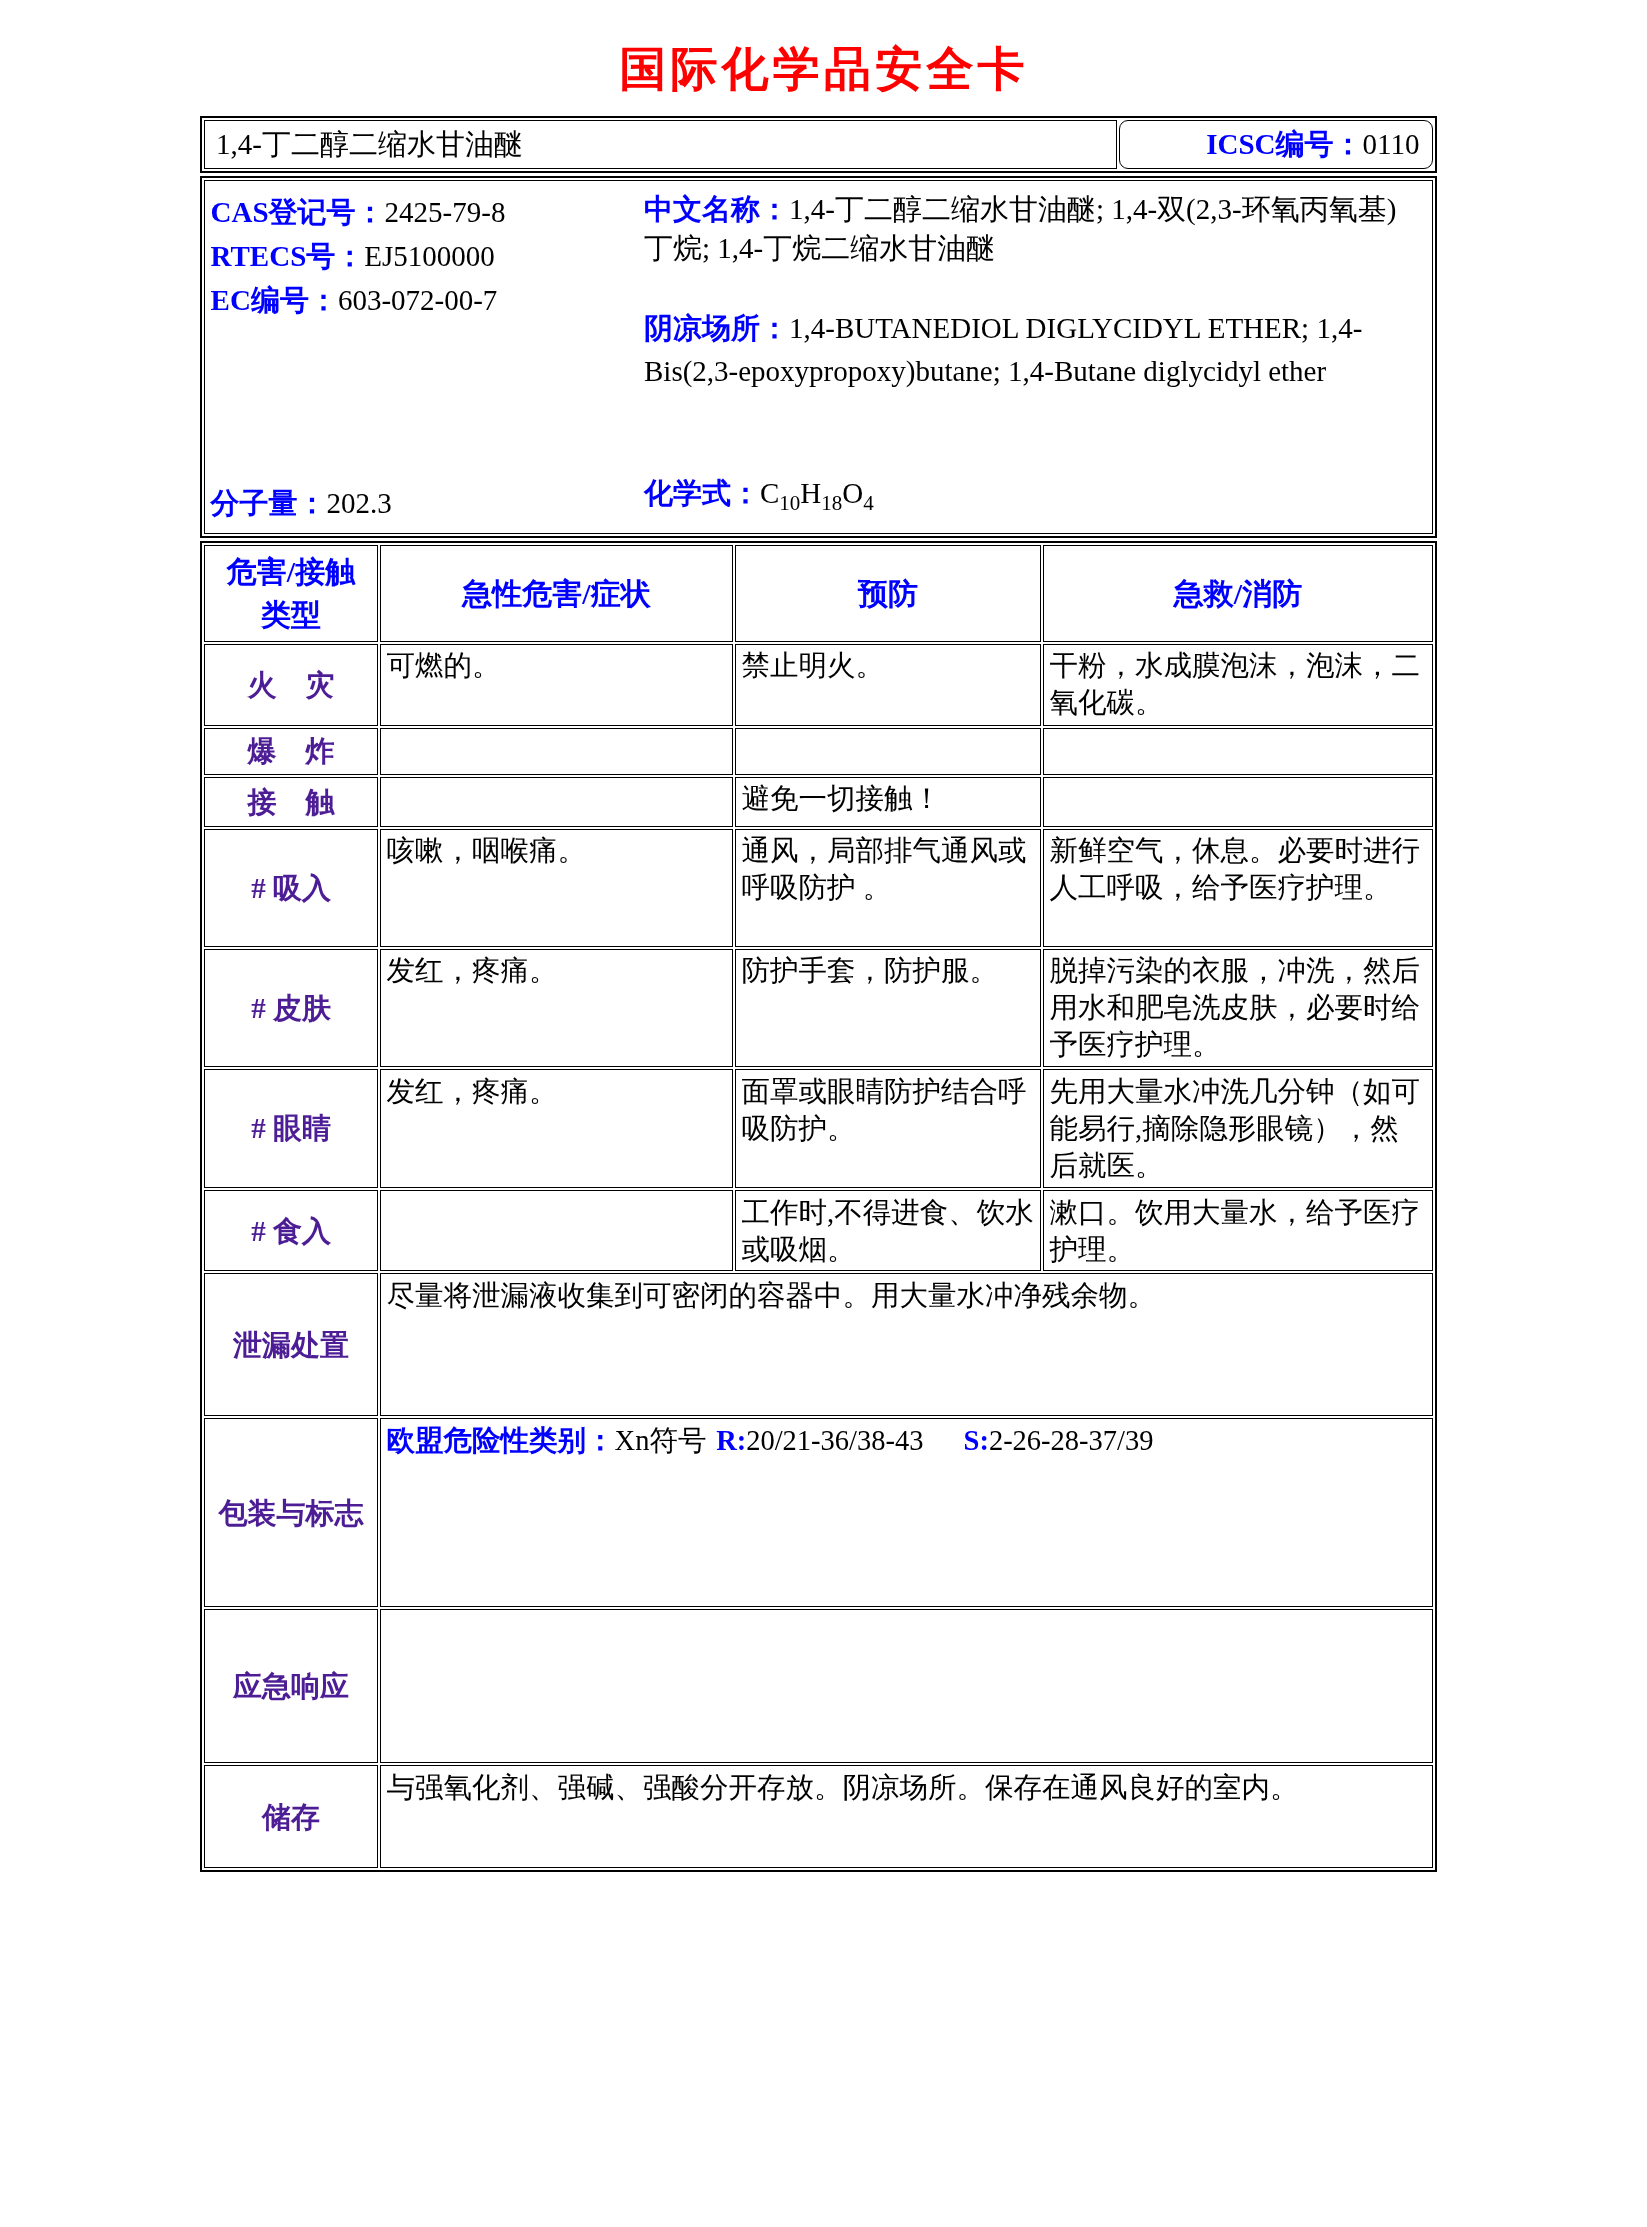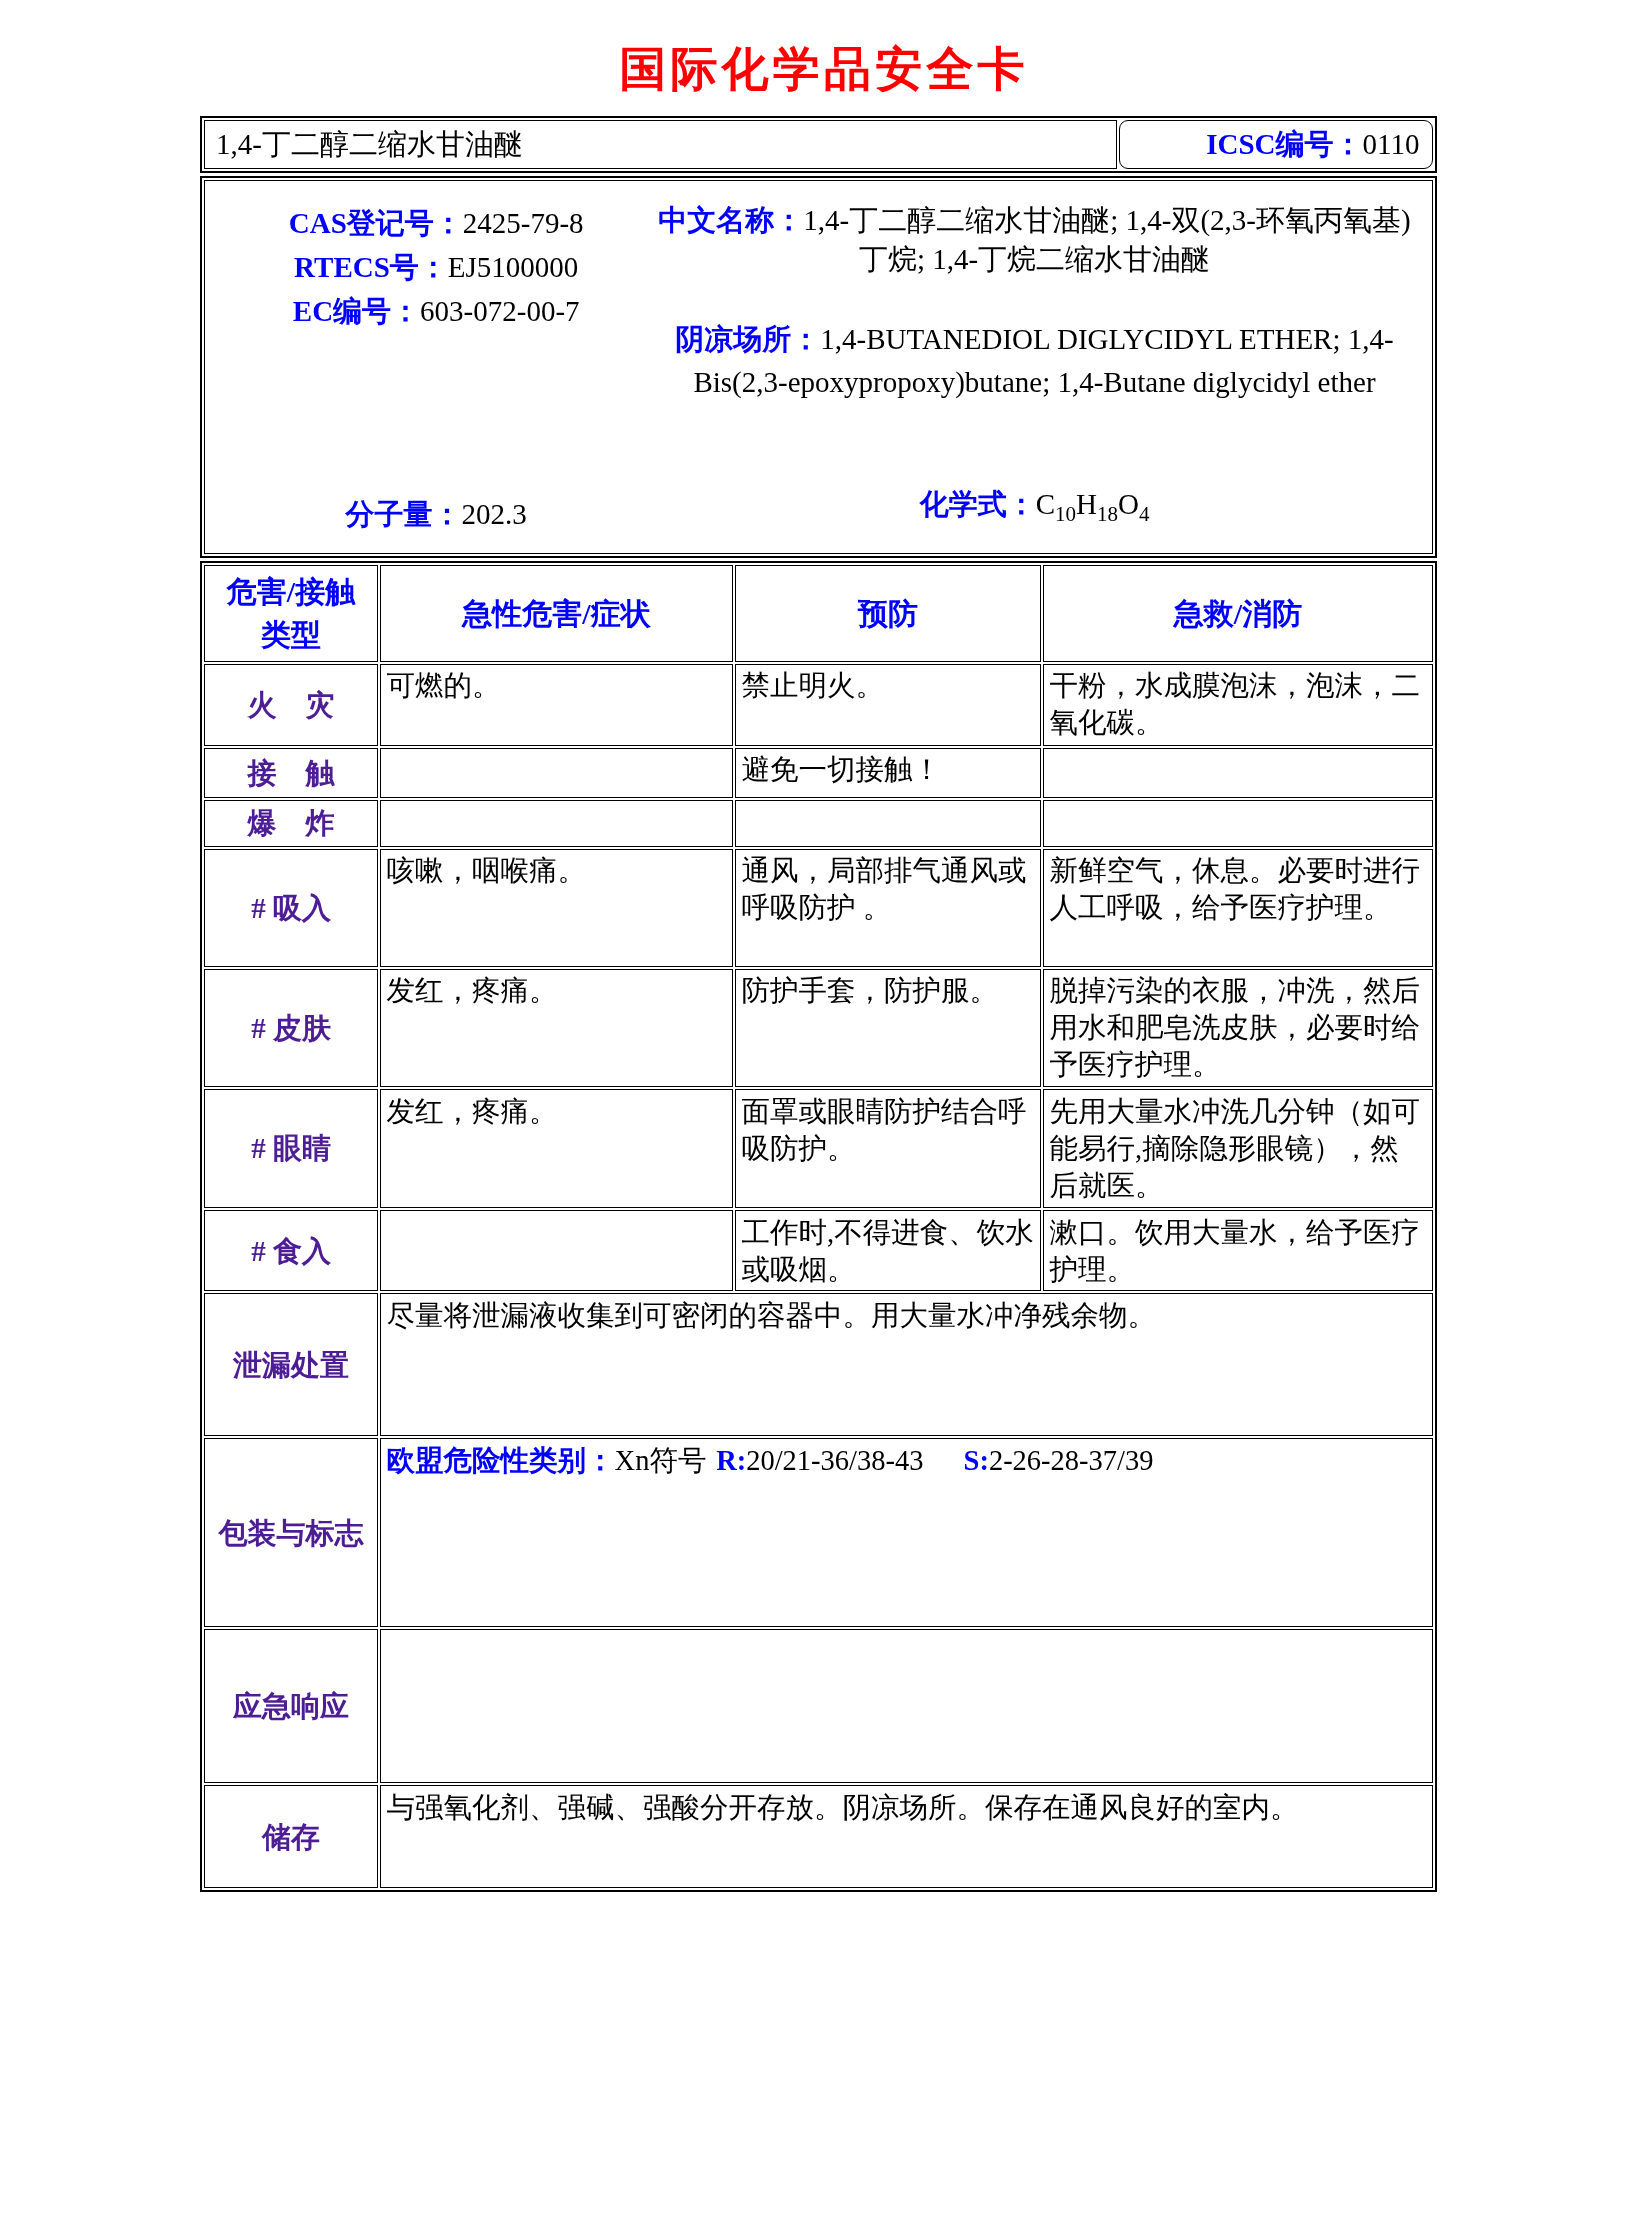--- a/index.html
+++ b/index.html
@@ -43,21 +43,21 @@
   }
   .icsc-cell {
     vertical-align:middle;
     text-align:right;
     padding:2.8px 12.5px 2.8px 4.2px;
     font-size:29px;
     border-radius:9px;
   }
   .bl { color:#0000ff; font-weight:bold; }
 
-  .box2-cell { vertical-align:top; padding:11px;text-align:center; }
+  .box2-cell { vertical-align:top; padding:0; }
   .box2-flex { display:flex; width:100%; height:350px; }
   .box2-left {
     width:439px; box-sizing:border-box;
     padding:9.7px 4.2px 9.7px 5.6px;
     display:flex; flex-direction:column; justify-content:space-between;
     font-size:29px;
   }
   .box2-right {
     flex:1; box-sizing:border-box;
     padding:9.7px 7px 9.7px 0;
@@ -175,30 +175,30 @@
       </tr>
 
       <tr>
         <td class="lbl" style="height:82px">火　灾</td>
         <td class="body">可燃的。</td>
         <td class="body">禁止明火。</td>
         <td class="body">干粉，水成膜泡沫，泡沫，二氧化碳。</td>
       </tr>
 
       <tr>
+        <td class="lbl" style="height:47px">爆　炸</td>
+        <td class="body"></td>
+        <td class="body"></td>
+        <td class="body"></td>
+      </tr>
+
+      <tr>
         <td class="lbl" style="height:50px">接　触</td>
         <td class="body"></td>
         <td class="body">避免一切接触！</td>
-        <td class="body"></td>
-      </tr>
-
-      <tr>
-        <td class="lbl" style="height:47px">爆　炸</td>
-        <td class="body"></td>
-        <td class="body"></td>
         <td class="body"></td>
       </tr>
 
       <tr>
         <td class="lbl" style="height:118px"># 吸入</td>
         <td class="body">咳嗽，咽喉痛。</td>
         <td class="body">通风，局部排气通风或呼吸防护 。</td>
         <td class="body">新鲜空气，休息。必要时进行人工呼吸，给予医疗护理。</td>
       </tr>
 

